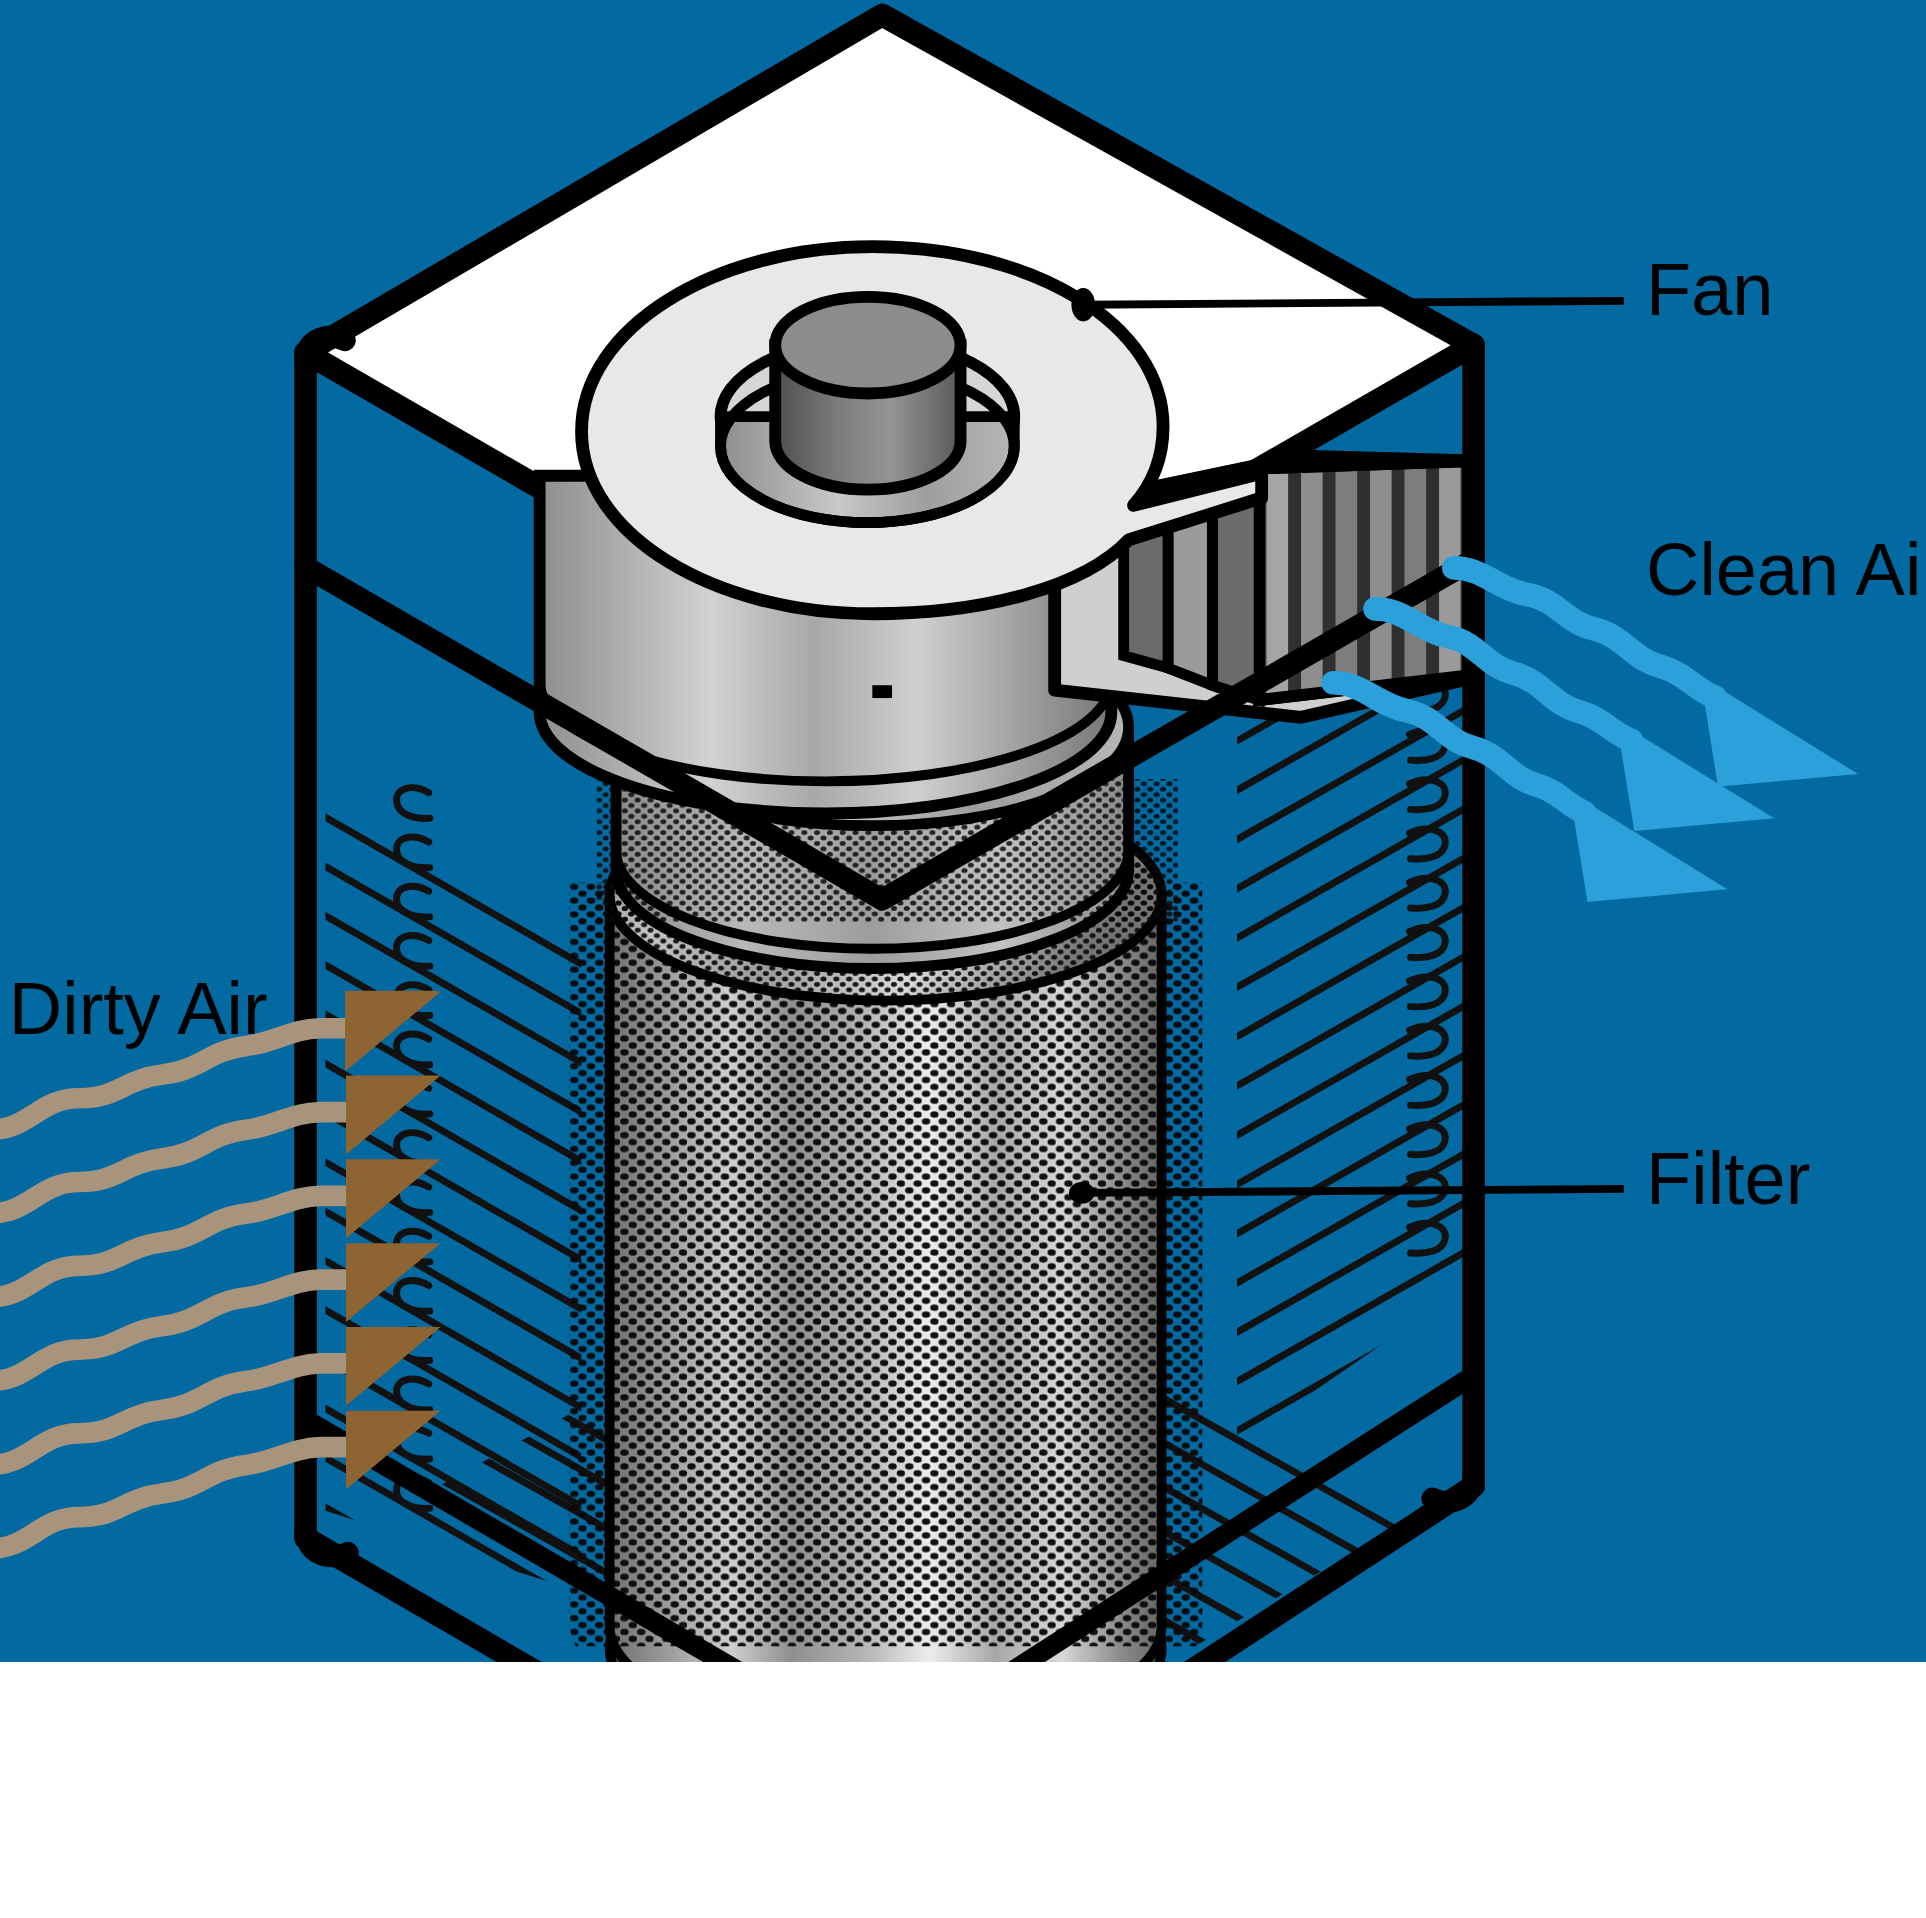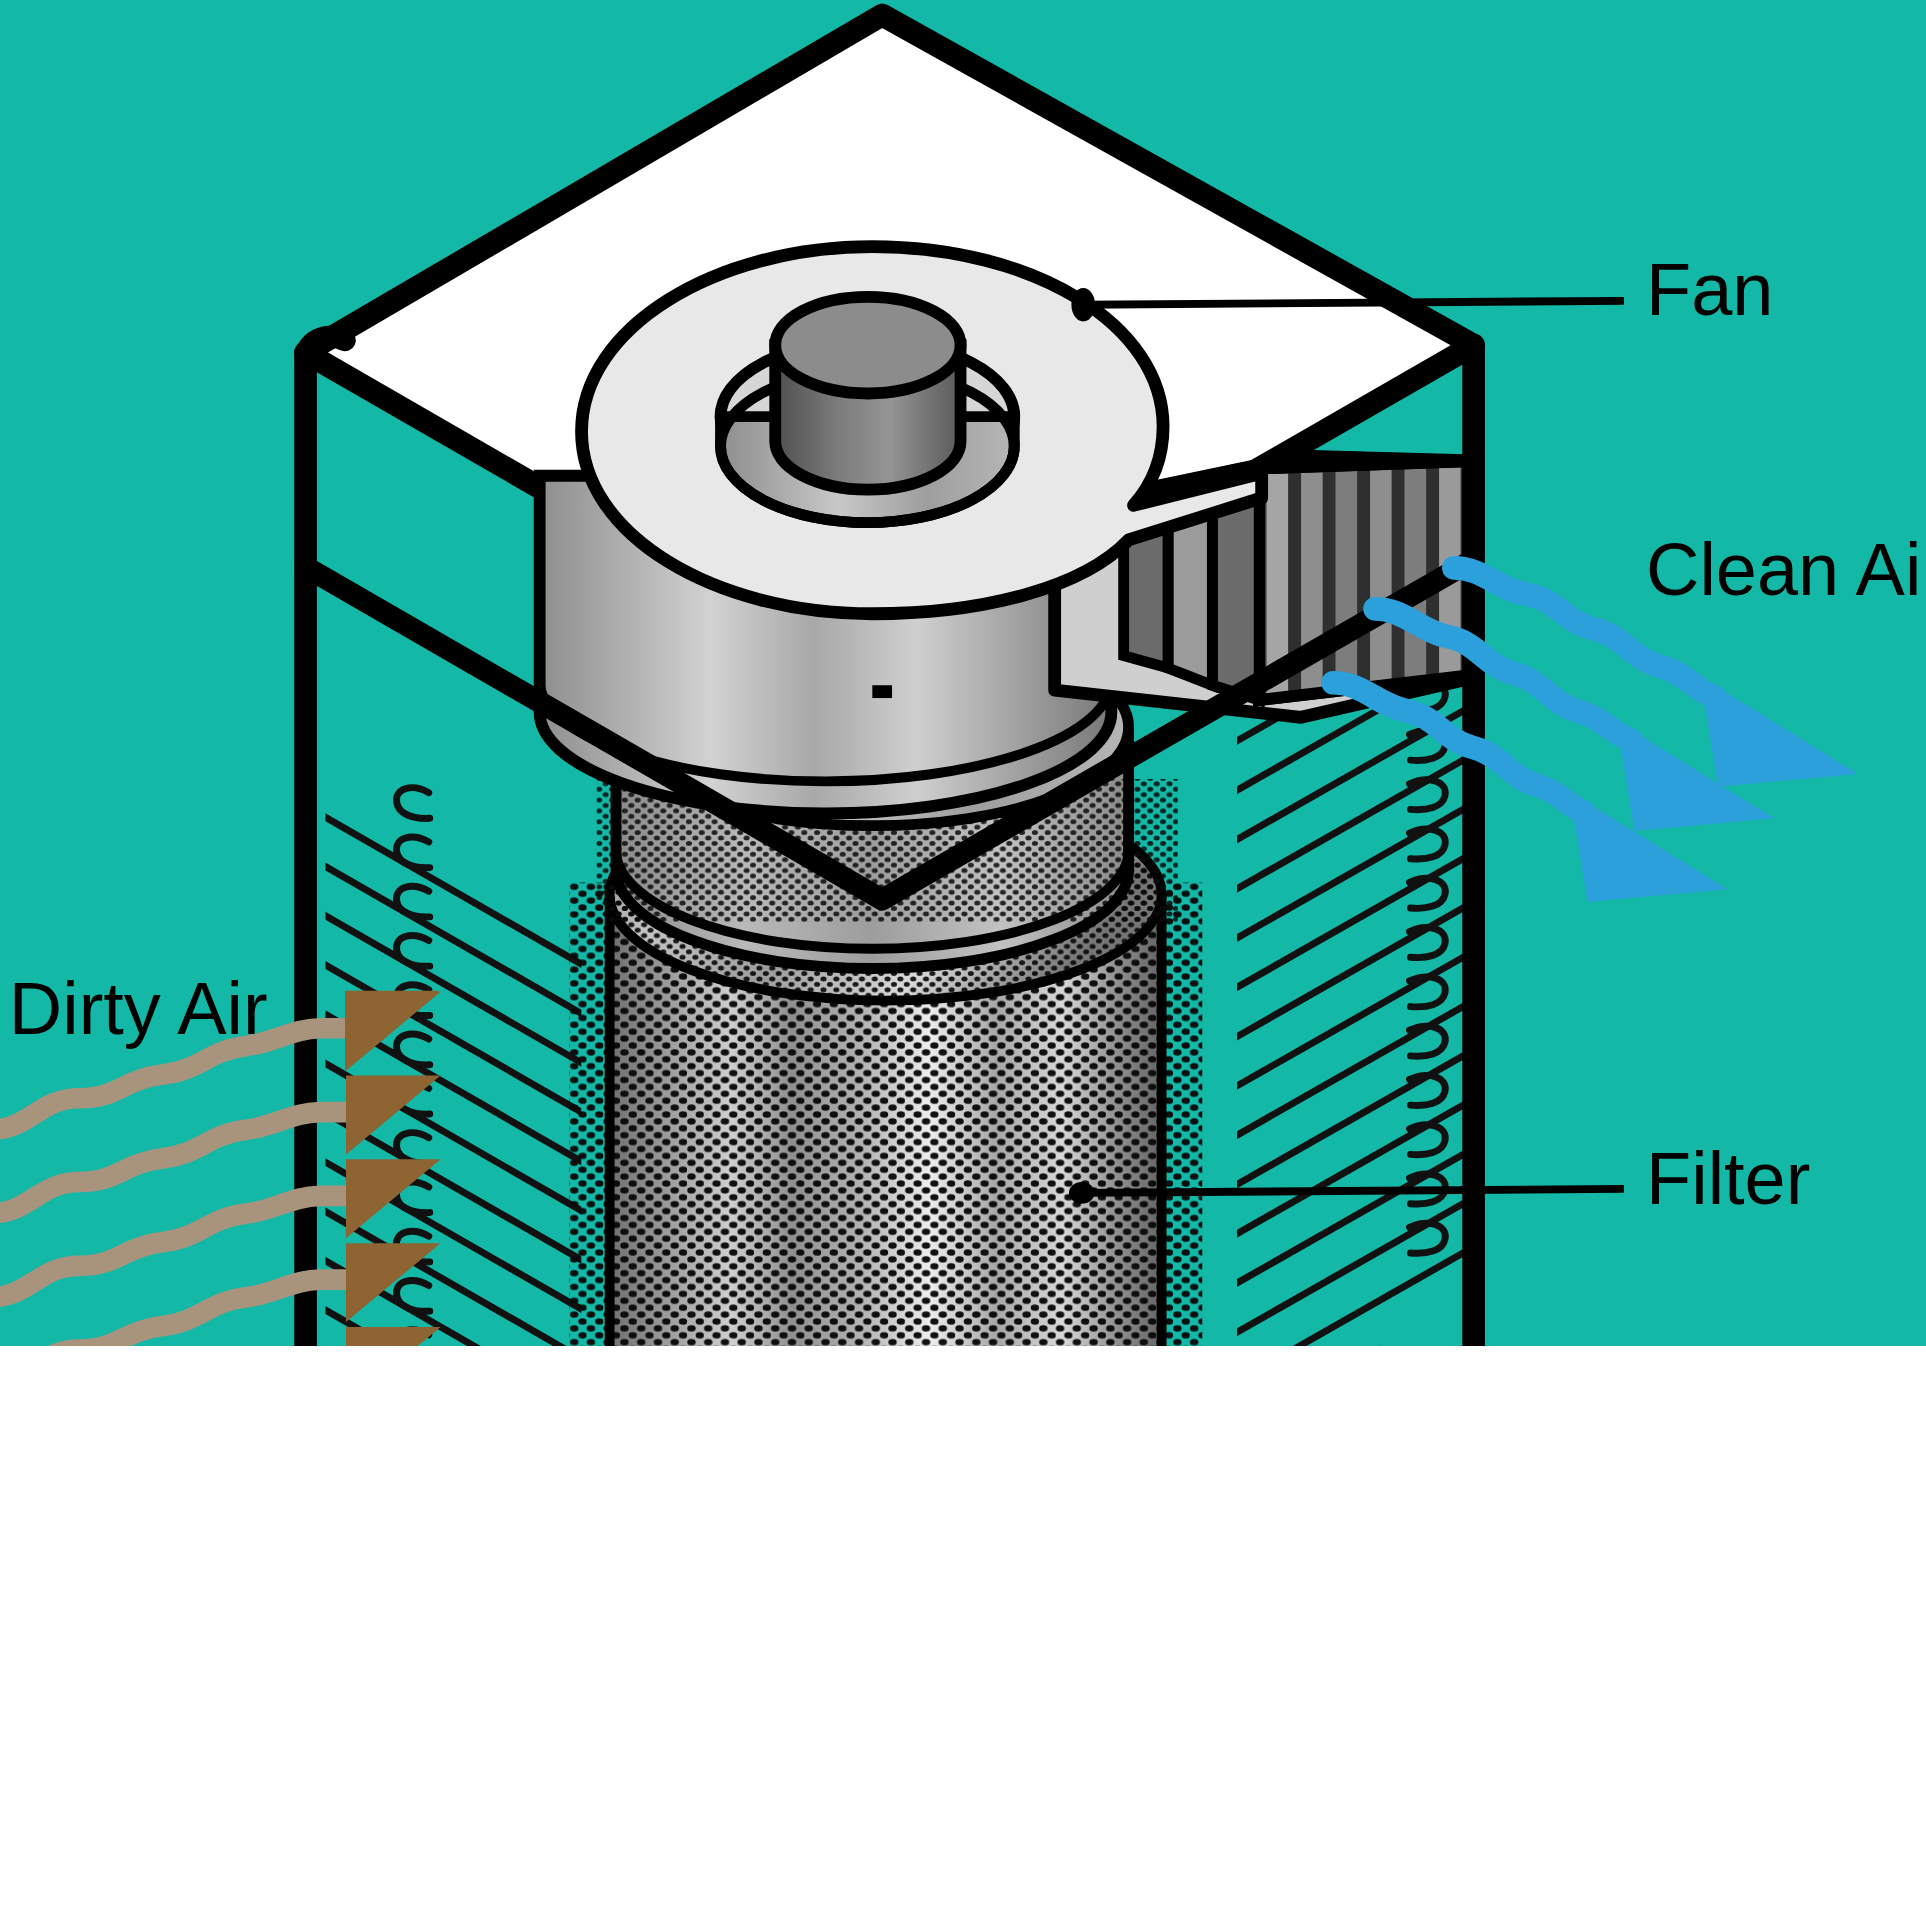--- a/index.html
+++ b/index.html
@@ -7,22 +7,22 @@
     margin: 0;
     padding: 0;
     background: #ffffff;
   }
   body {
     font-family: "Liberation Sans", sans-serif;
   }
   #stage {
     position: relative;
     width: 1926px;
-    height: 1346px;
-    background: #14b8a6;
+    height: 1662px;
+    background: #0369a1;
     overflow: hidden;
   }
   #diagram {
     position: absolute;
     inset: 0;
     width: 1926px;
     height: 1919px;
     display: block;
   }
   .label-text {

